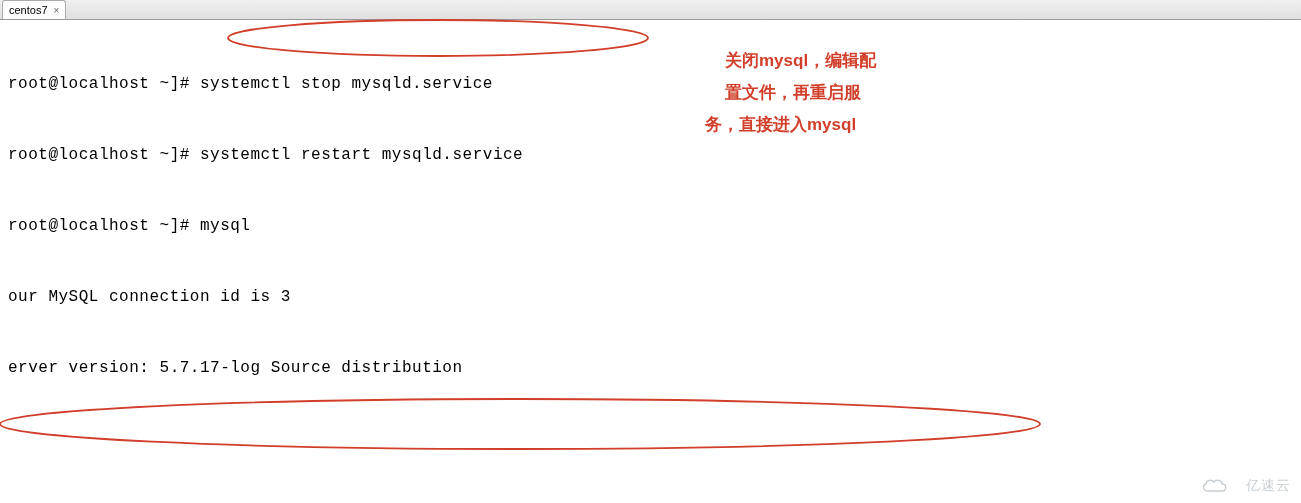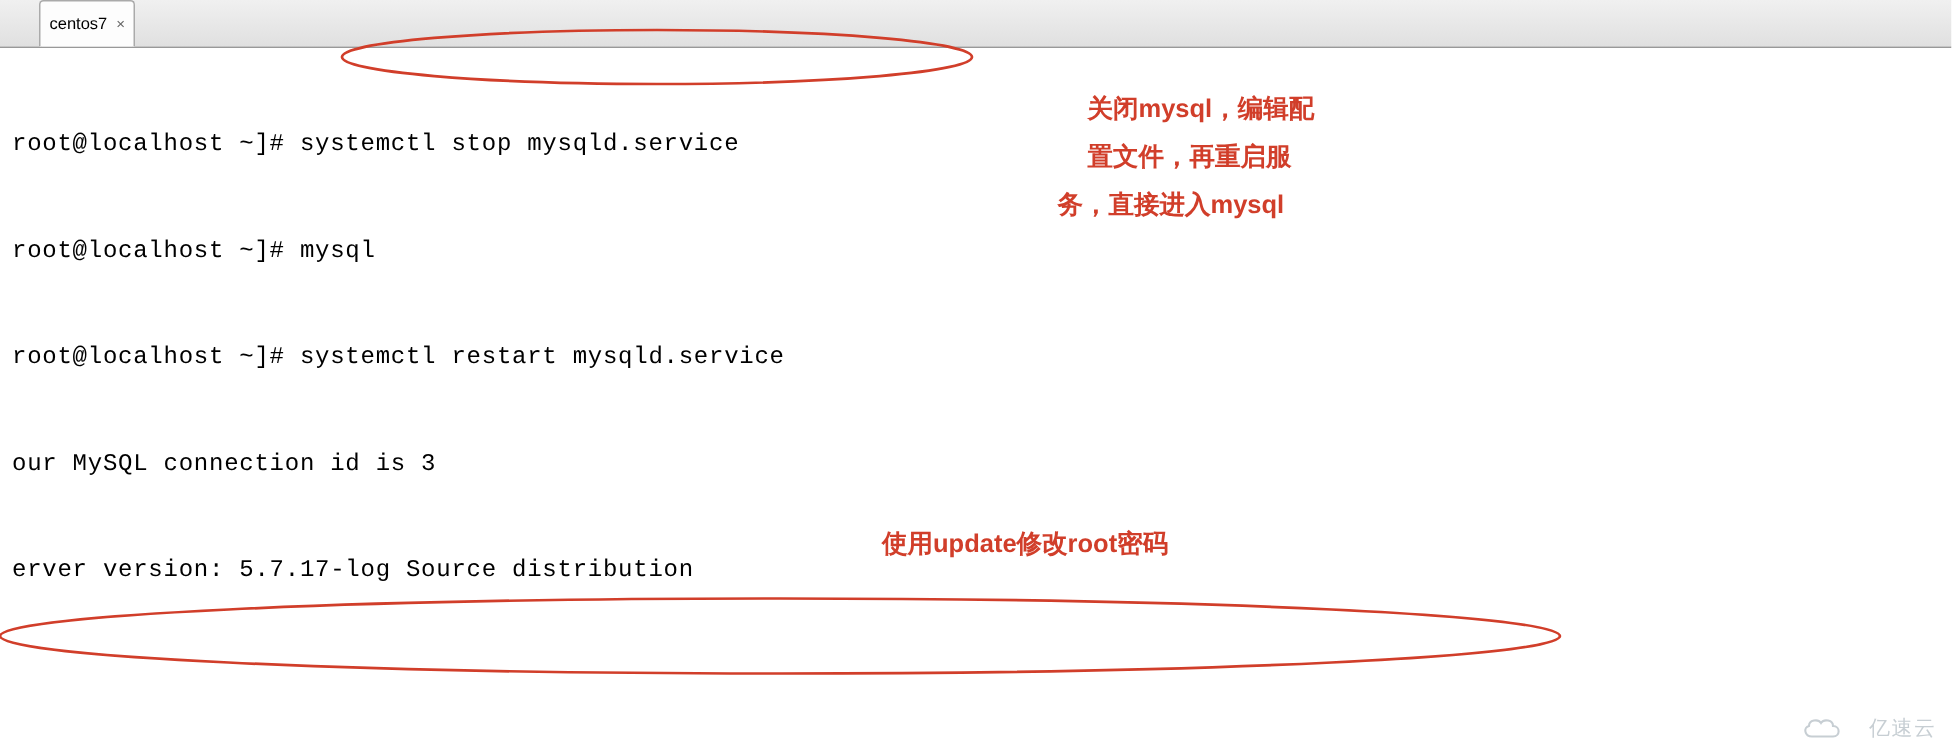--- a/index.html
+++ b/index.html
@@ -12,25 +12,24 @@
       font-size: 16px;
       background: #ffffff;
       width: 1301px;
       height: 503px;
       overflow: hidden;
       position: relative;
     }
     .tab-bar {
       background: linear-gradient(#f0f0f0, #e0e0e0);
       border-bottom: 1px solid #999;
-      height: 32px;
+      height: 20px;
       display: flex;
       font-family: Arial, sans-serif;
       font-size: 11px;
-      padding-left: 24px;
     }
     .tab {
       background: #fdfdfd;
       border: 1px solid #aaa;
       border-bottom: none;
       padding: 2px 6px;
       margin-left: 2px;
       display: flex;
       align-items: center;
       gap: 6px;
@@ -92,41 +91,40 @@
 
 <div class="tab-bar">
   <div class="tab">
     <span>centos7</span>
     <span class="close">×</span>
   </div>
 </div>
 
 <div class="terminal">
   <span class="line">root@localhost ~]# systemctl stop mysqld.service</span>
+  <span class="line">root@localhost ~]# systemctl restart mysqld.service</span>
   <span class="line">root@localhost ~]# mysql</span>
-  <span class="line">root@localhost ~]# systemctl restart mysqld.service</span>
   <span class="line">our MySQL connection id is 3</span>
   <span class="line">erver version: 5.7.17-log Source distribution</span>
   <span class="line"></span>
   
   <span class="line"></span>
   
   
   
   <span class="line"></span>
   
   <span class="line"></span>
   
   
   
 
   <div class="annot a2">置文件，再重启服</div>
   <div class="annot a1">关闭mysql，编辑配</div>
   <div class="annot a3">务，直接进入mysql</div>
-  <div class="annot a4">使用update修改root密码</div>
 </div>
 
 <svg class="overlay" width="1301" height="503">
   <ellipse cx="438" cy="38" rx="210" ry="18" fill="none" stroke="#d13e2a" stroke-width="1.8"></ellipse>
   <ellipse cx="520" cy="424" rx="520" ry="25" fill="none" stroke="#d13e2a" stroke-width="1.8"></ellipse>
 </svg>
 
 <div class="watermark">
   <svg width="30" height="18" viewBox="0 0 30 18">
     <path d="M8 14 C3 14 2 8 6 7 C6 3 12 2 14 5 C16 2 22 3 22 7 C27 7 27 14 22 14 Z" fill="none" stroke="#9aa7b0" stroke-width="1.4"></path>

